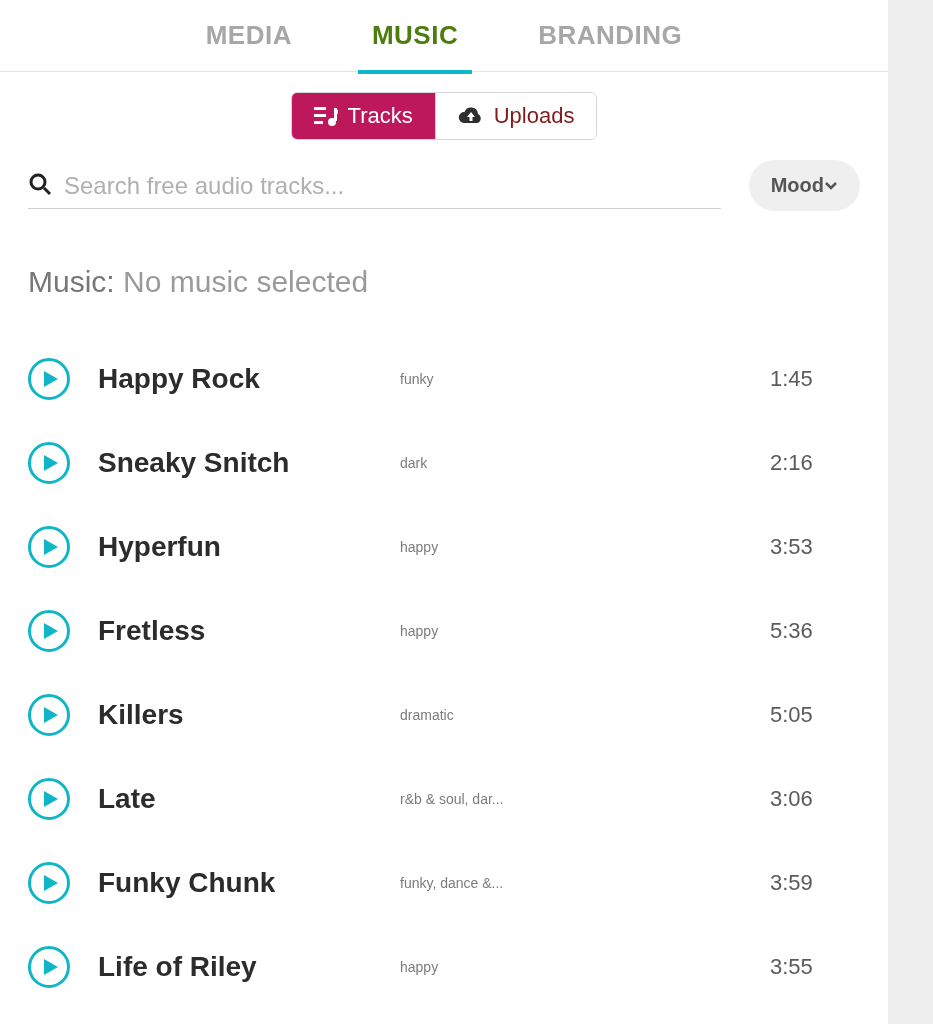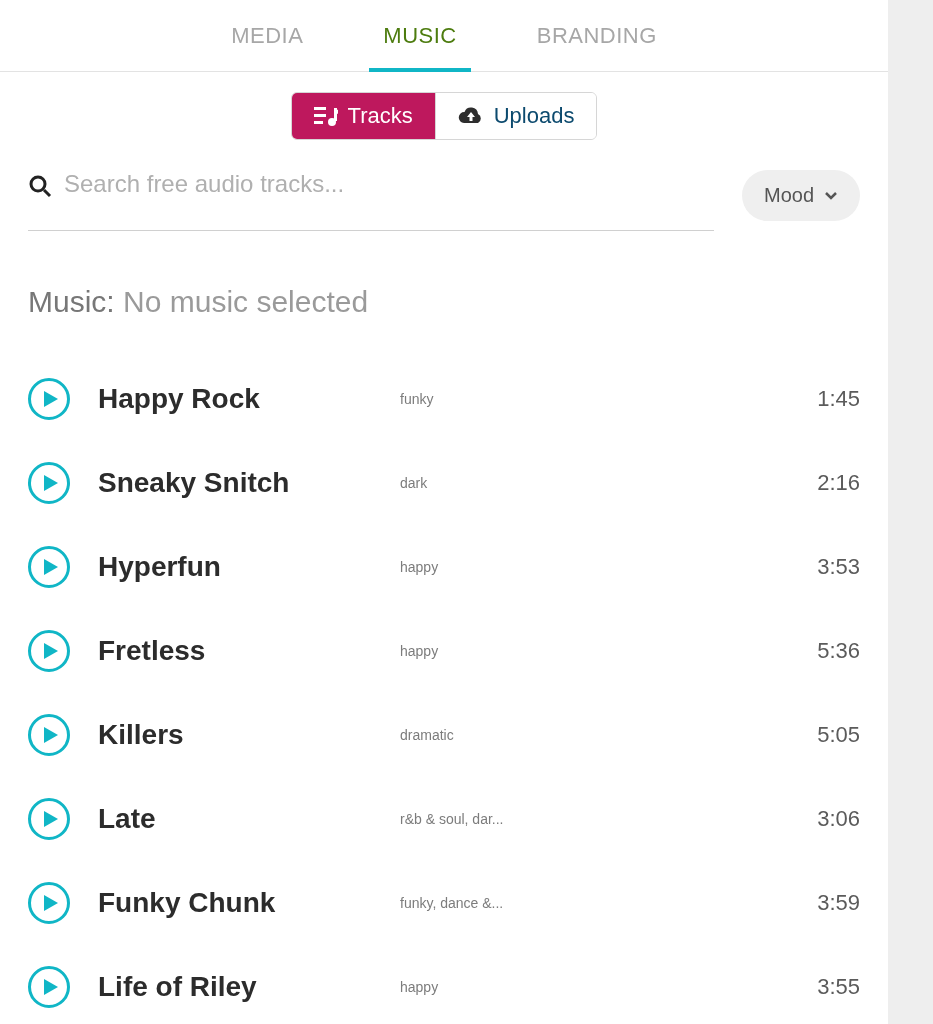--- a/index.html
+++ b/index.html
@@ -3,54 +3,54 @@
 <meta charset="utf-8">
 <style>
   * { box-sizing: border-box; margin: 0; padding: 0; }
   html, body { width: 933px; height: 1024px; font-family: -apple-system, "Helvetica Neue", Arial, sans-serif; background: #f4f4f4; }
   .app { width: 888px; height: 1024px; background: #fff; display: flex; flex-direction: column; }
   .outer { display:flex; }
   .right-gutter { width: 45px; background:#eeeeee; }
 
   
   .topnav { height: 72px; border-bottom: 1px solid #e3e3e3; display:flex; align-items:center; justify-content:center; gap: 72px; }
-  .topnav .tab { font-size: 22px; font-weight: 400; color: #a7a7a7; letter-spacing: 0.5px; cursor:pointer; position:relative; padding: 0 4px; }
+  .topnav .tab { font-size: 26px; font-weight: 700; color: #a7a7a7; letter-spacing: 0.5px; cursor:pointer; position:relative; padding: 0 4px; }
   .topnav .tab.active { color: #4d7c0f; }
   .topnav .tab.active::after { content:""; position:absolute; left:-10px; right:-10px; bottom:-23px; height:4px; background:#10b6c6; }
 
   
   .subbar { height: 88px; display:flex; align-items:center; justify-content:center; }
   .seg { display:flex; border:1px solid #d6d6d6; border-radius:6px; overflow:hidden; }
-  .seg button { display:flex; align-items:center; gap:10px; padding: 10px 22px; font-size:22px; font-weight:500; background:#fff; border:none; cursor:pointer; color:#0c4a6e; }
+  .seg button { display:flex; align-items:center; gap:10px; padding: 10px 22px; font-size:22px; font-weight:500; background:#fff; border:none; cursor:pointer; color:#7f1d1d; }
   .seg button.active { background:#be185d; color:#fff; }
   .seg button + button { border-left:1px solid #d6d6d6; }
 
   
   .searchrow { display:flex; align-items:center; padding: 0 28px; gap: 28px; }
-  .search { flex:1; display:flex; align-items:flex-end; gap: 12px; border-bottom:1px solid #d0d0d0; padding: 10px 0 32px 0; }
+  .search { flex:1; display:flex; align-items:flex-start; gap: 12px; border-bottom:1px solid #d0d0d0; padding: 10px 0 8px 0; }
   .search input { flex:1; border:none; outline:none; font-size:24px; color:#444; background:transparent; }
   .search input::placeholder { color:#b0b0b0; }
-  .mood { background:#efefef; border-radius: 30px; padding: 14px 22px; display:flex; align-items:center; gap:10px; font-size:20px; color:#555; cursor:pointer; }
+  .mood { background:#efefef; border-radius: 30px; padding: 14px 22px; display:flex; align-items:center; font-size:20px; color:#555; cursor:pointer;font-weight:bold; }
 
   
   .content { flex:1; display:flex; overflow:hidden; }
   .listwrap { flex:1; overflow-y:auto; padding: 30px 28px 18px 28px; }
   .listwrap::-webkit-scrollbar { width:14px; }
   .listwrap::-webkit-scrollbar-thumb { background:#c5c5c5; border-radius:8px; }
   .listwrap::-webkit-scrollbar-track { background:transparent; }
 
   .selheader { font-size:30px; color:#777; margin: 24px 0 38px 0; font-weight:400; }
   .selheader .sel { color:#9a9a9a; }
 
   .track { display:flex; align-items:center; height:84px; cursor:pointer; }
   .playbtn { width:42px; height:42px; border-radius:50%; border:3px solid #10b6c6; display:flex; align-items:center; justify-content:center; flex-shrink:0; cursor:pointer; }
   .playbtn svg { margin-left:3px; }
   .tname { width: 330px; padding-left: 28px; font-size:28px; font-weight:600; color:#2c2c2c; }
   .tmood { flex:1; font-size:14px; color:#7c7c7c; white-space:nowrap; overflow:hidden; text-overflow:ellipsis; padding-right:30px; }
-  .tdur { width:90px; font-size:22px; color:#5b5b5b; text-align:right; }
+  .tdur { width:90px; font-size:22px; color:#5b5b5b; text-align:left; }
 
   
   .icon { display:inline-flex; }
 </style>
 </head>
 <body>
 
 <div class="outer">
 <div class="app">
 

